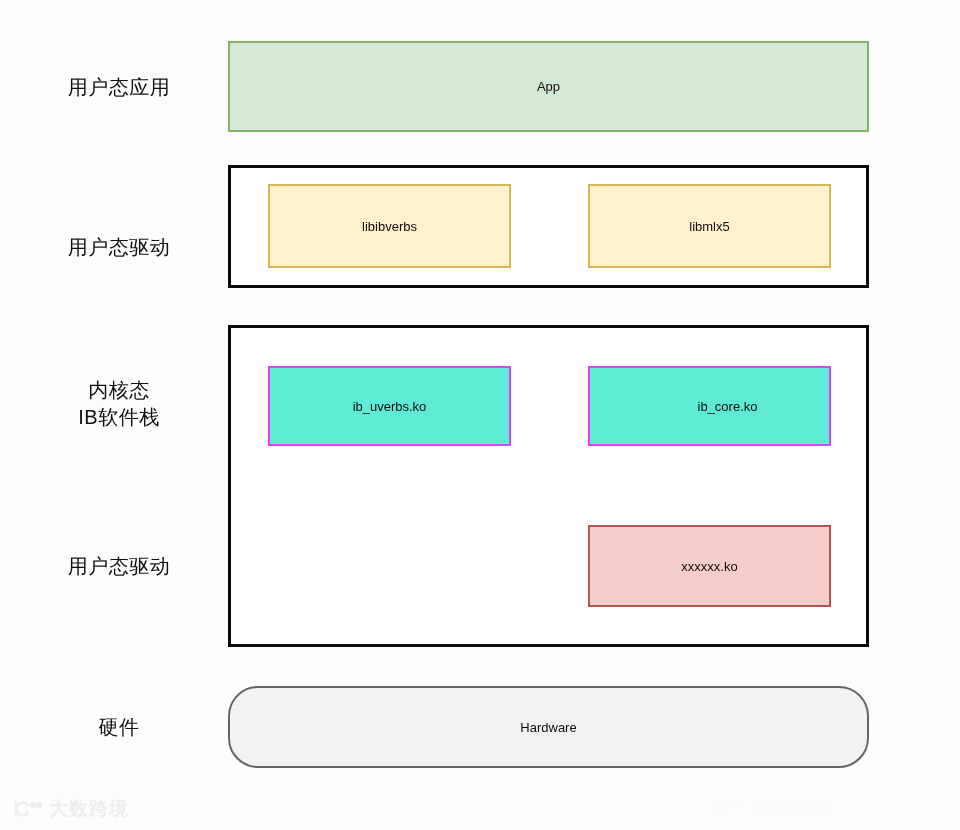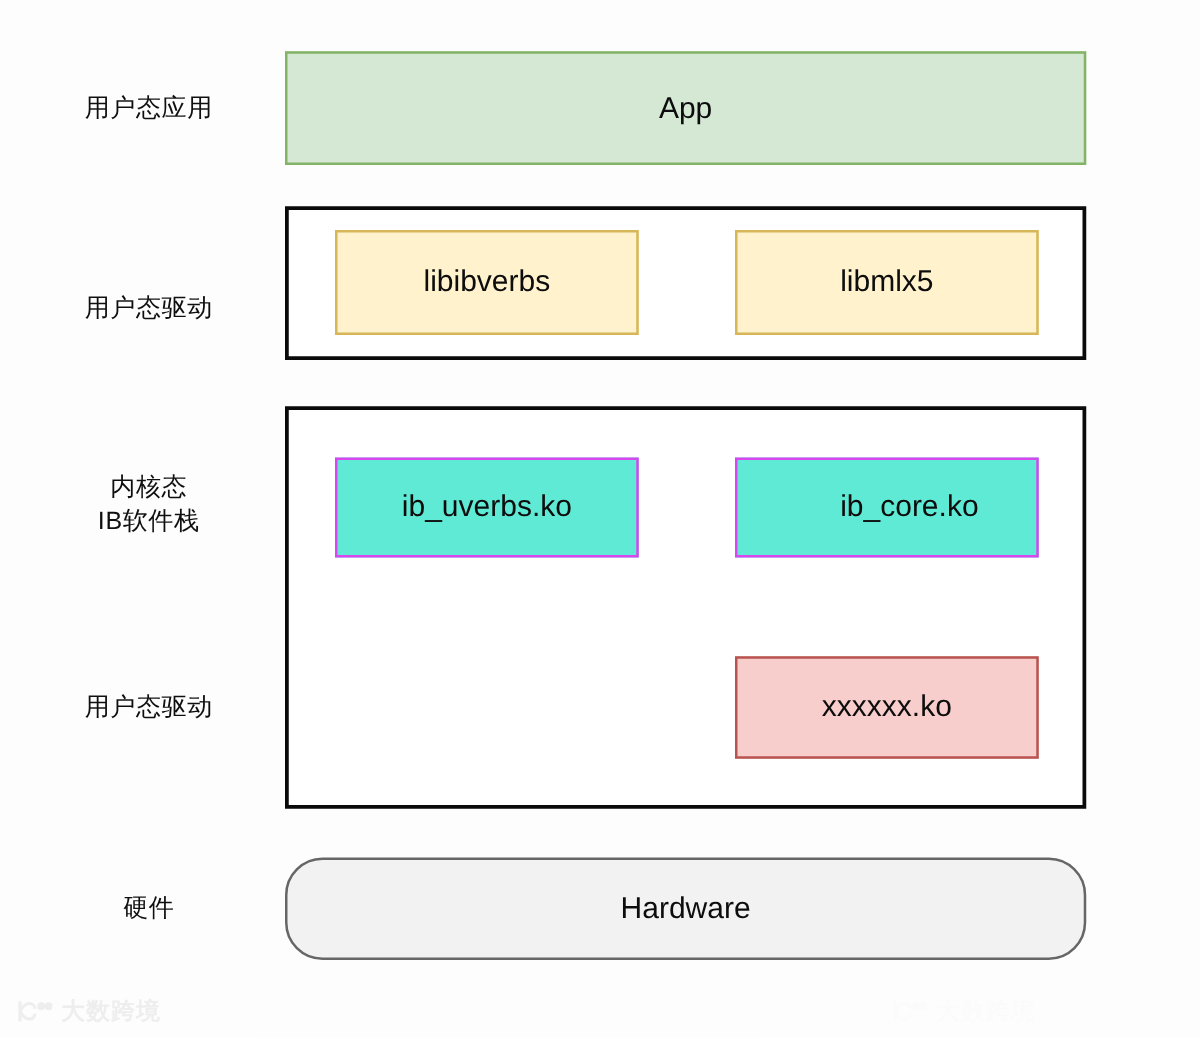--- a/index.html
+++ b/index.html
@@ -30,21 +30,21 @@
     font-family: "Liberation Sans", "DejaVu Sans", sans-serif;
   }
 
   
   .box {
     position: absolute;
     box-sizing: border-box;
     display: flex;
     align-items: center;
     justify-content: center;
-    font-size: 24px;
+    font-size: 13px;
     color: #0d0d0d;
   }
 
   .box-app {
     background: #d5e8d4;
     border: 2px solid #82b366;
   }
   .box-hw {
     background: #f2f2f2;
     border: 2px solid #666666;

